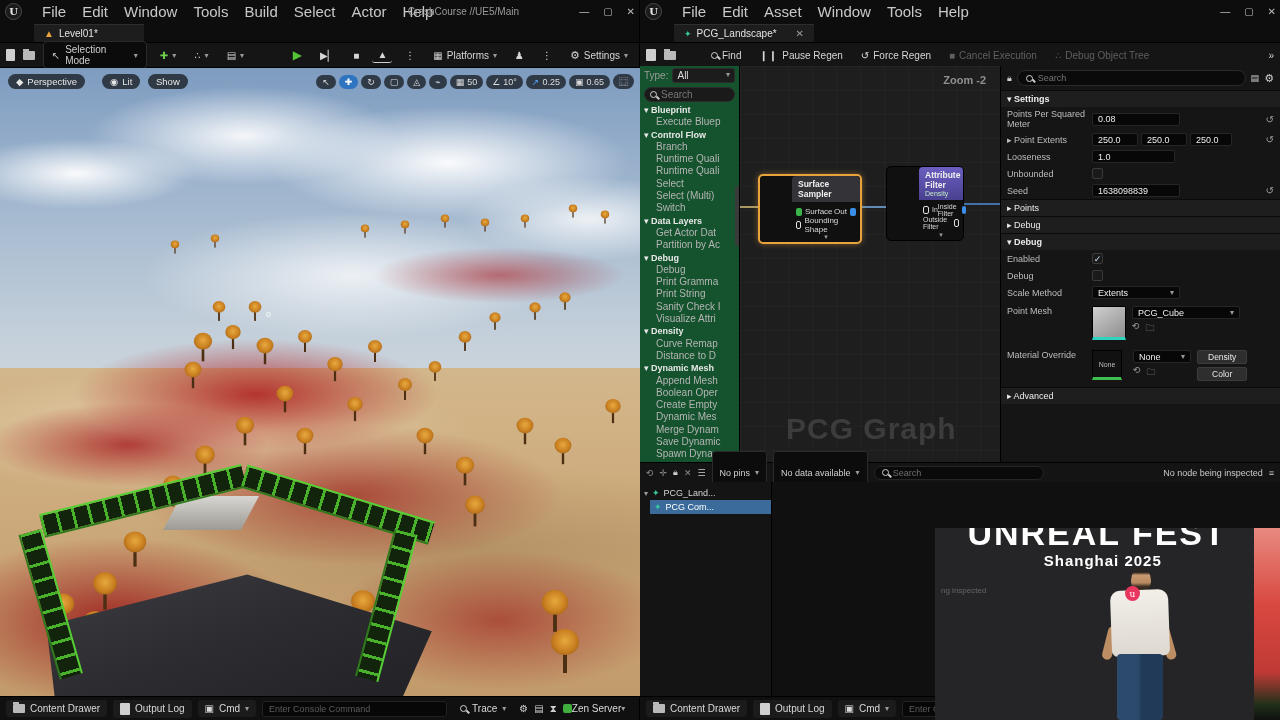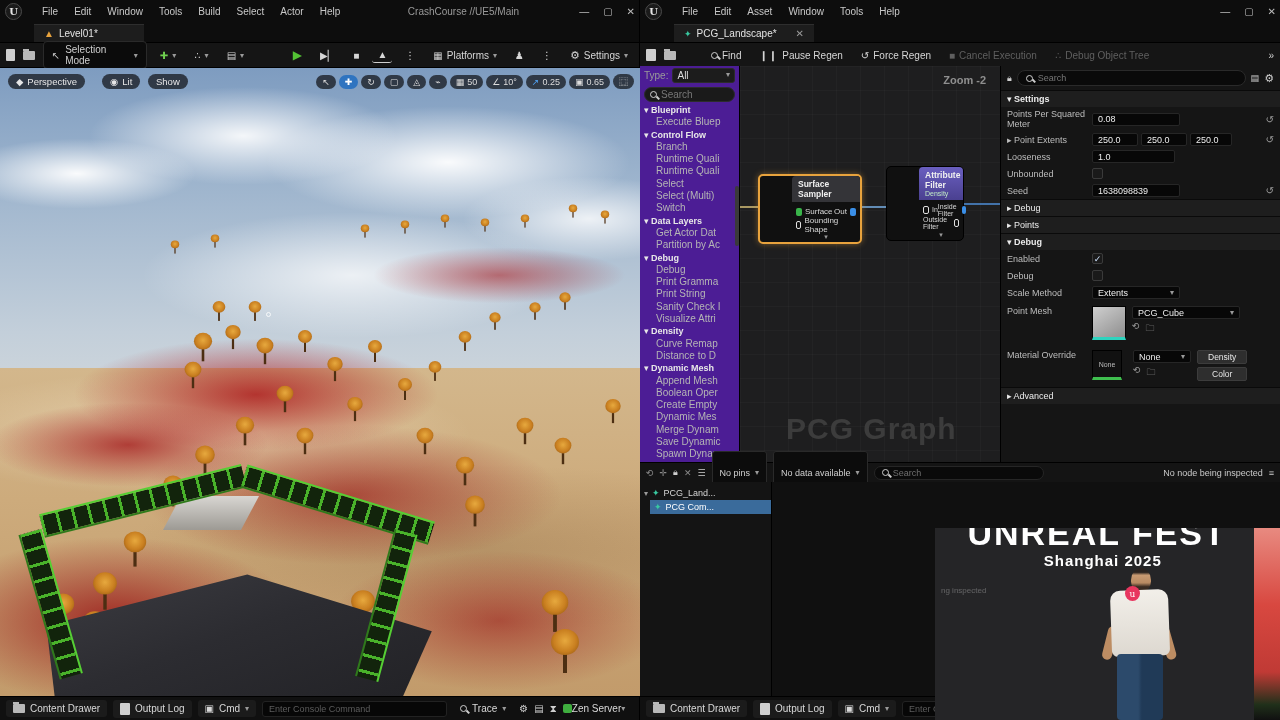--- a/index.html
+++ b/index.html
@@ -8,21 +8,21 @@
   .win { position:absolute; top:0; height:720px; width:640px; background:#121212; }
   #win-left { left:0; border-right:1px solid #000; }
   #win-right { left:640px; }
 
   
   .titlebar { position:relative; height:22px; background:#0d0d0d; display:flex; align-items:center; }
   .ue-logo { width:17px; height:17px; border-radius:50%; background:#1b1b1b; border:1px solid #4a4a4a;
     color:#e8e8e8; font-weight:bold; font-size:10px; display:flex; align-items:center; justify-content:center;
     margin:0 6px 0 5px; font-family:"DejaVu Serif",serif; }
   .menus { display:flex; gap:16px; margin-left:14px; }
-  .menu-item { color:#c8c8c8; font-size:10px; cursor:default; }
+  .menu-item { color:#c8c8c8; font-size:15px; cursor:default; }
   .win-title { position:absolute; right:120px; color:#9a9a9a; font-size:10px; }
   .win-btns { position:absolute; right:4px; display:flex; gap:14px; color:#bdbdbd; font-size:10px; align-items:center; }
   .tabbar { height:20px; background:#0d0d0d; display:flex; align-items:flex-end; padding-left:34px; }
   .tab { height:18px; background:#1d1d1d; border-top:1px solid #2e2e2e; display:flex; align-items:center;
     gap:5px; padding:0 10px; min-width:110px; font-size:10px; color:#e3e3e3; }
   .tab .close-x { margin-left:14px; color:#9a9a9a; }
   .toolbar { height:26px; background:#151515; border-top:1px solid #000; border-bottom:1px solid #000;
     display:flex; align-items:center; padding:0 6px; gap:8px; }
   .tbtn { display:flex; align-items:center; gap:4px; color:#d6d6d6; font-size:10px; padding:2px 5px; border-radius:3px; }
   .tbtn.dim { color:#5f5f5f; }
@@ -87,21 +87,21 @@
   .statusbar { position:absolute; bottom:0; left:0; width:100%; height:24px; background:#101010;
     border-top:1px solid #000; display:flex; align-items:center; gap:6px; padding:0 6px; }
   .sb-btn { display:flex; align-items:center; gap:5px; background:#1b1b1b; border-radius:3px; padding:3px 7px; color:#d9d9d9; font-size:10px; }
   .console { background:#070707; border:1px solid #222; border-radius:3px; height:16px; color:#9a9a9a; font-size:9px; padding:0 6px; }
   .console::placeholder { color:#5d5d5d; }
   .zen { color:#d9d9d9; display:flex; gap:0; align-items:center; }
   .zen-dot { width:9px; height:9px; background:#3fae3f; border-radius:2px; display:inline-block; }
 
   
   #rw-content { position:absolute; top:66px; left:0; width:640px; height:396px; display:flex; }
-  #palette { width:100px; background:#4c1d95; border-right:1px solid #000; overflow:hidden; position:relative; }
+  #palette { width:100px; background:#14532d; border-right:1px solid #000; overflow:hidden; position:relative; }
   .pal-row { display:flex; align-items:center; gap:4px; padding:2px 4px; }
   .pal-select { background:#1c1c1c; border:1px solid #2c2c2c; border-radius:3px; flex:1; display:flex; justify-content:space-between; padding:1px 4px; color:#ddd; }
   .pal-search { background:#1a1a1a; border:1px solid #2c2c2c; border-radius:8px; flex:1; color:#777; padding:1px 5px; display:flex; gap:4px; align-items:center; }
   .pal-cat { font-weight:bold; color:#e8e8e8; font-size:9px; padding:1px 2px 0 4px; white-space:nowrap; overflow:hidden; height:12.3px; }
   .pal-item { color:#b5b5b5; font-size:10px; padding:0 2px 0 16px; white-space:nowrap; overflow:hidden; height:12.3px; }
   .pal-scroll { position:absolute; right:0; top:120px; width:4px; height:60px; background:#3a3a3a; border-radius:2px; }
 
   #graph { flex:1; position:relative; background:#1e1e1f; overflow:hidden;
     background-image:linear-gradient(rgba(255,255,255,.025) 1px, transparent 1px),
                      linear-gradient(90deg, rgba(255,255,255,.025) 1px, transparent 1px);
@@ -553,22 +553,22 @@
       </div>
       <div class="det-row">
         <span class="det-label">Unbounded</span>
         <span class="chk"></span>
       </div>
       <div class="det-row">
         <span class="det-label">Seed</span>
         <span class="det-field" style="width:88px">1638098839</span>
         <span class="det-revert">↺</span>
       </div>
+      <div class="det-sec" style="font-weight:normal">▸ <span>Points</span></div>
       <div class="det-sec" style="font-weight:normal">▸ <span>Debug</span></div>
-      <div class="det-sec" style="font-weight:normal">▸ <span>Points</span></div>
       <div class="det-sec">▾ <span>Debug</span></div>
       <div class="det-row">
         <span class="det-label">Enabled</span>
         <span class="chk">✓</span>
       </div>
       <div class="det-row">
         <span class="det-label">Debug</span>
         <span class="chk"></span>
       </div>
       <div class="det-row">

